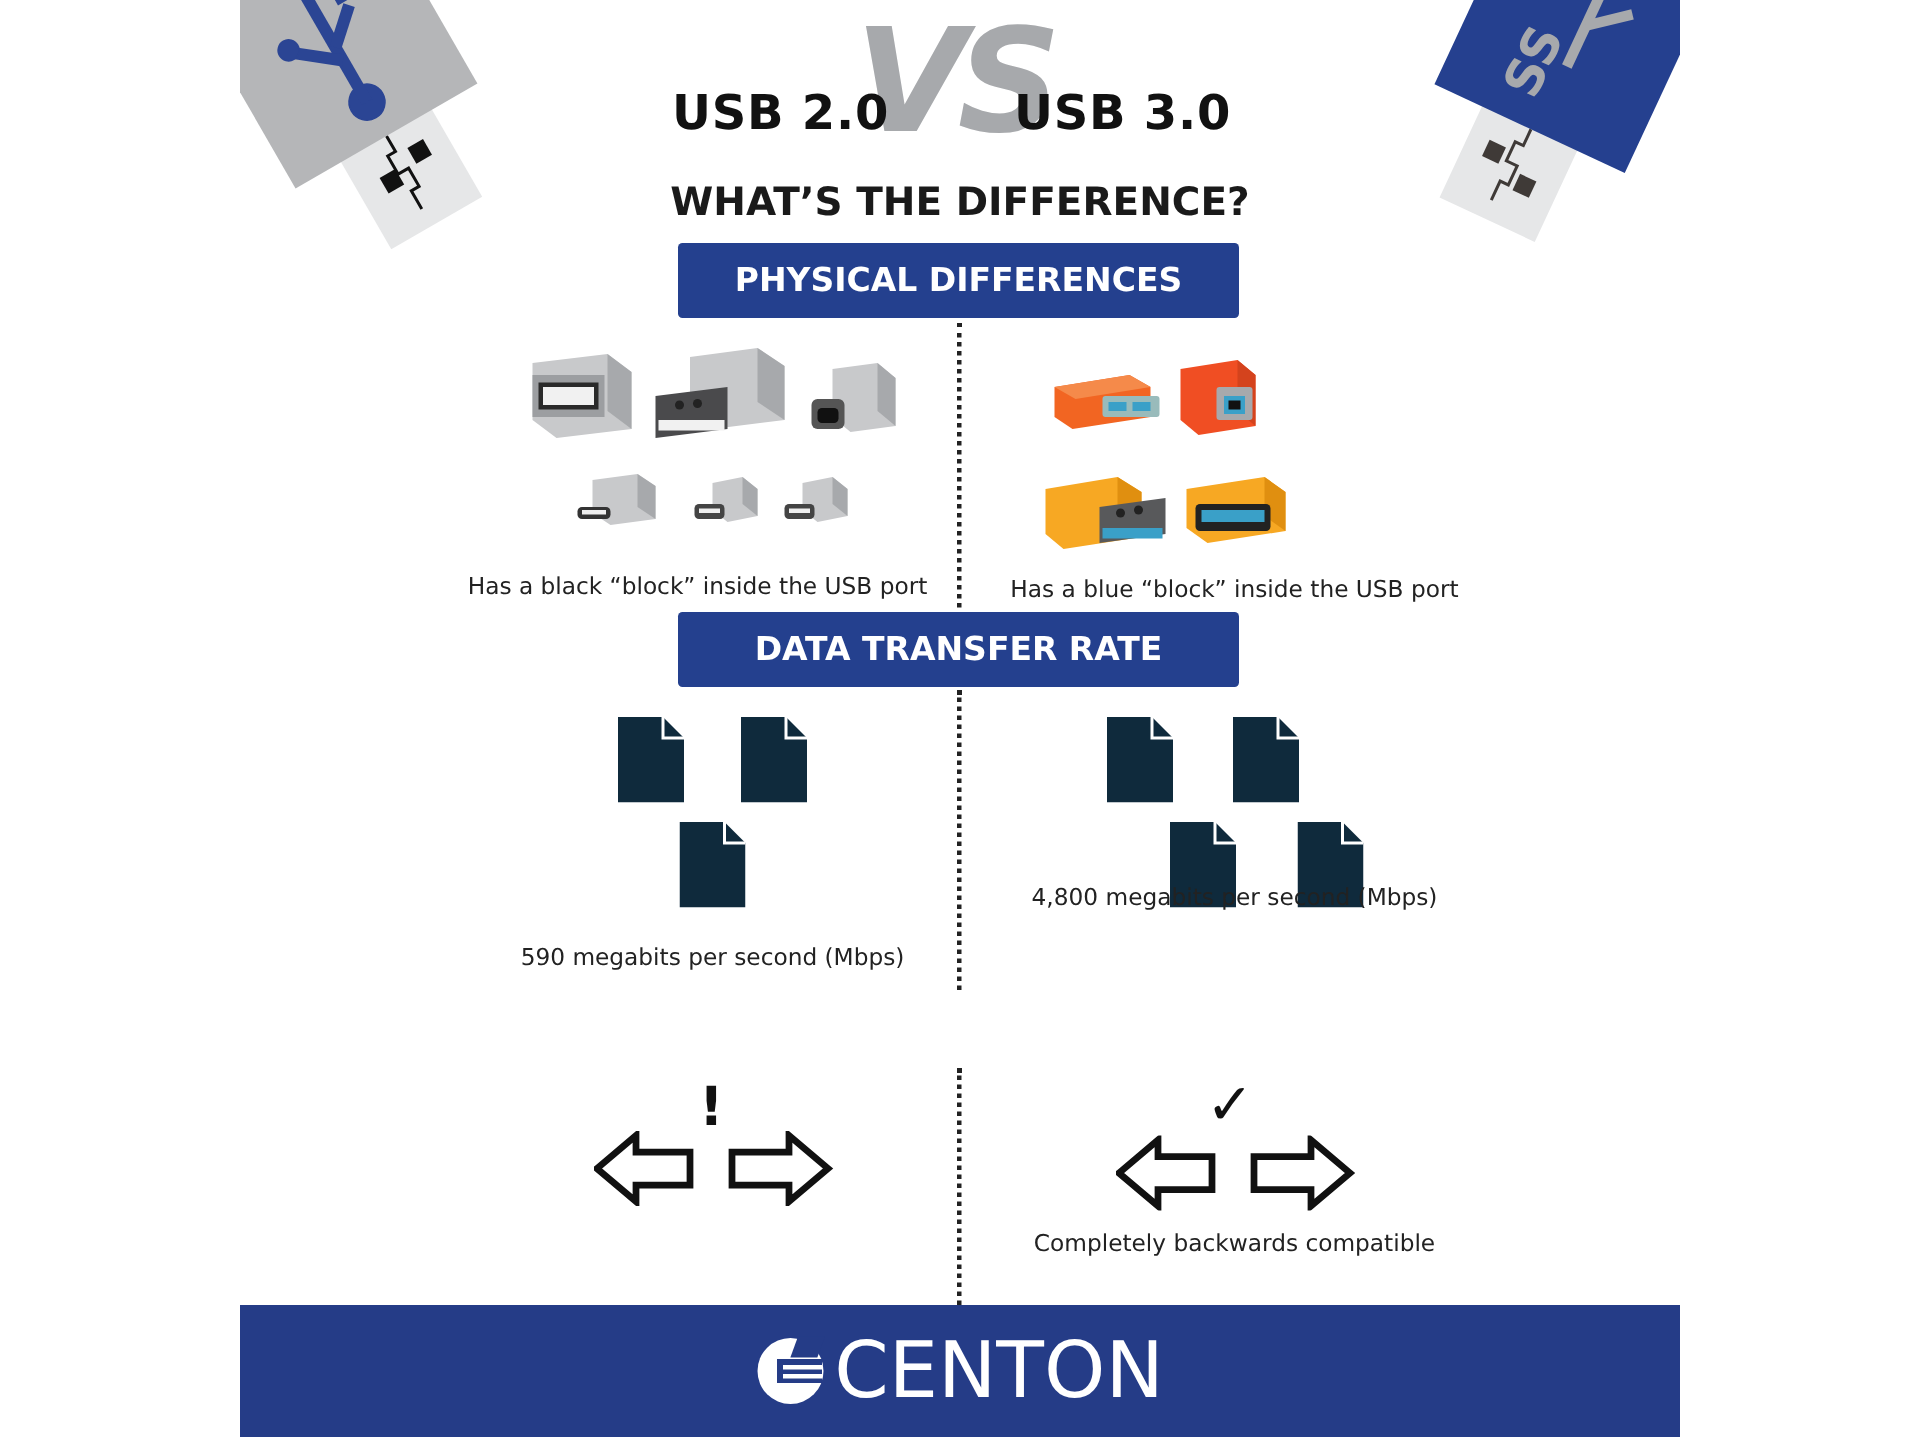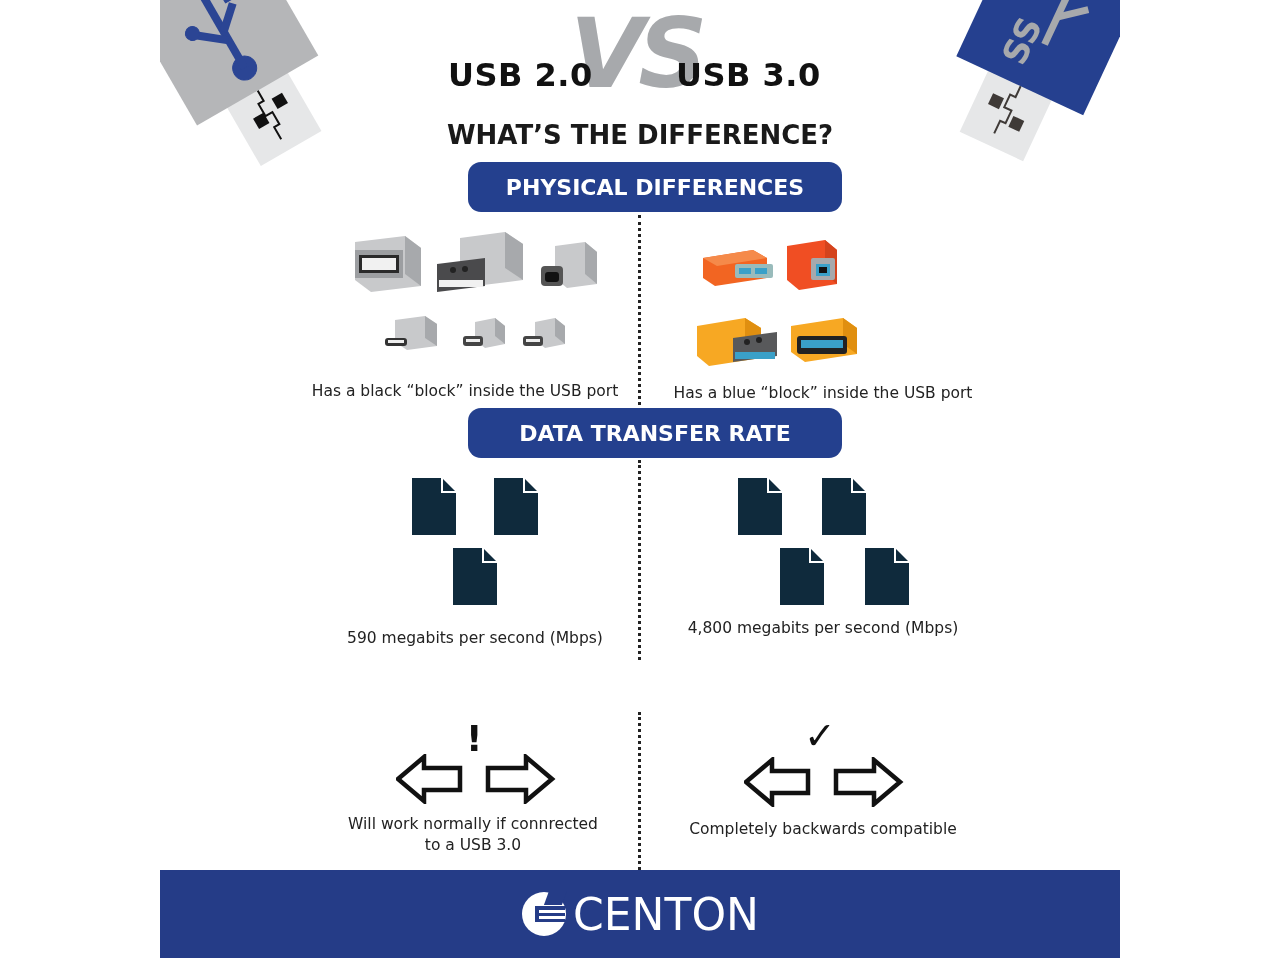--- a/index.html
+++ b/index.html
@@ -2,25 +2,25 @@
 <html><head>
 <meta charset="utf-8">
 <style>
   html, body { margin:0; padding:0; background:#ffffff; }
   body { width:1280px; height:960px; position:relative; overflow:hidden; font-family:"Liberation Sans", sans-serif; }
   .canvas { position:absolute; left:160px; top:0; width:960px; height:960px; background:#ffffff; overflow:hidden; }
   .abs { position:absolute; }
   .title { font-family:"DejaVu Sans", sans-serif; font-weight:bold; color:#111111; font-size:32px; letter-spacing:0.5px; }
   .vs { font-family:"DejaVu Sans", sans-serif; font-weight:bold; color:#a7a9ac; font-size:96px; font-style:italic; letter-spacing:-6px; }
   .subtitle { font-family:"DejaVu Sans", sans-serif; font-weight:bold; color:#1a1a1a; font-size:26px; width:960px; text-align:center; }
-  .banner { position:absolute; left:308px; width:374px; height:50px; background:#24408e; border-radius:13px; color:#ffffff; font-family:"DejaVu Sans", sans-serif; font-weight:bold; font-size:22px; display:flex; align-items:center; justify-content:center; }
+  .banner { position:absolute; left:292px; width:374px; height:50px; background:#24408e; border-radius:3px; color:#ffffff; font-family:"DejaVu Sans", sans-serif; font-weight:bold; font-size:22px; display:flex; align-items:center; justify-content:center; }
   .caption { font-family:"DejaVu Sans", sans-serif; color:#222; font-size:15.5px; text-align:center; line-height:21px; }
   .divider { position:absolute; left:478px; width:0; border-left:3px dotted #222; }
   .footer { position:absolute; left:0; top:870px; width:960px; height:88px; background:#253c87; display:flex; align-items:center; justify-content:center; }
-  .logo-text { color:#ffffff; font-family:"DejaVu Sans", sans-serif; font-size:44px; letter-spacing:0px; margin-left:6px; font-weight:normal; }
+  .logo-text { color:#ffffff; font-family:"DejaVu Sans", sans-serif; font-size:52px; letter-spacing:0px; margin-left:6px; font-weight:normal; }
   .doc { position:absolute; }
 </style>
 </head>
 <body>
 
 <div class="canvas">
 
   <svg class="abs" style="left:0;top:0" width="170" height="190" viewBox="0 0 170 190">
     <g transform="rotate(-30 80 80)">
       <rect x="55" y="95" width="70" height="70" fill="#e6e7e8"></rect>
@@ -179,41 +179,37 @@
   <svg class="doc" style="left:620px;top:548px" width="44" height="57" viewBox="0 0 44 57">
       <path d="M0 0 H30 L44 14 V57 H0 Z" fill="#0f2a3c"></path>
       <path d="M30 0 V14 H44" fill="none" stroke="#fff" stroke-width="2"></path>
     </svg>
   <svg class="doc" style="left:705px;top:548px" width="44" height="57" viewBox="0 0 44 57">
       <path d="M0 0 H30 L44 14 V57 H0 Z" fill="#0f2a3c"></path>
       <path d="M30 0 V14 H44" fill="none" stroke="#fff" stroke-width="2"></path>
     </svg>
 
   <div class="abs caption" style="left:150px;top:628px;width:330px">590 megabits per second (Mbps)</div>
-  <div class="abs caption" style="left:498px;top:618px;width:330px">
+  <div class="abs caption" style="left:498px;top:588px;width:330px">
     <div>4,800 megabits per second (Mbps)</div>
   </div>
 
 
   <div class="abs" style="left:306px;top:718px;font-family:'DejaVu Sans',sans-serif;font-weight:bold;font-size:36px;color:#111">!</div>
   <svg class="abs" style="left:236px;top:754px" width="160" height="50" viewBox="0 0 160 50">
     <path d="M2 25 L28 3 L28 14 L64 14 L64 36 L28 36 L28 47 Z" fill="none" stroke="#111" stroke-width="4.5" stroke-linejoin="miter"></path>
     <path d="M156 25 L130 3 L130 14 L92 14 L92 36 L130 36 L130 47 Z" fill="none" stroke="#111" stroke-width="4.5" stroke-linejoin="miter"></path>
   </svg>
 
   <div class="abs" style="left:644px;top:714px;font-family:'DejaVu Sans',sans-serif;font-size:38px;color:#111">✓</div>
   <svg class="abs" style="left:584px;top:757px" width="160" height="50" viewBox="0 0 160 50">
     <path d="M2 25 L28 3 L28 14 L64 14 L64 36 L28 36 L28 47 Z" fill="none" stroke="#111" stroke-width="4.5" stroke-linejoin="miter"></path>
     <path d="M156 25 L130 3 L130 14 L92 14 L92 36 L130 36 L130 47 Z" fill="none" stroke="#111" stroke-width="4.5" stroke-linejoin="miter"></path>
   </svg>
 
-  <div class="abs caption" style="left:148px;top:814px;width:330px">
-    <div>Will work normally if connrected</div>
-    <div>to a USB 3.0</div>
-  </div>
   <div class="abs caption" style="left:498px;top:819px;width:330px">Completely backwards compatible</div>
 
   <div class="footer">
     <svg width="46" height="46" viewBox="0 0 46 46">
       <circle cx="23" cy="23" r="22" fill="#ffffff"></circle>
       <rect x="14" y="15" width="30" height="16" fill="#253c87"></rect>
       <rect x="18" y="19" width="26" height="3" fill="#ffffff"></rect>
       <rect x="18" y="25" width="26" height="3" fill="#ffffff"></rect>
       <rect x="28" y="0" width="18" height="14" fill="#253c87" transform="skewX(-20)"></rect>
     </svg>

